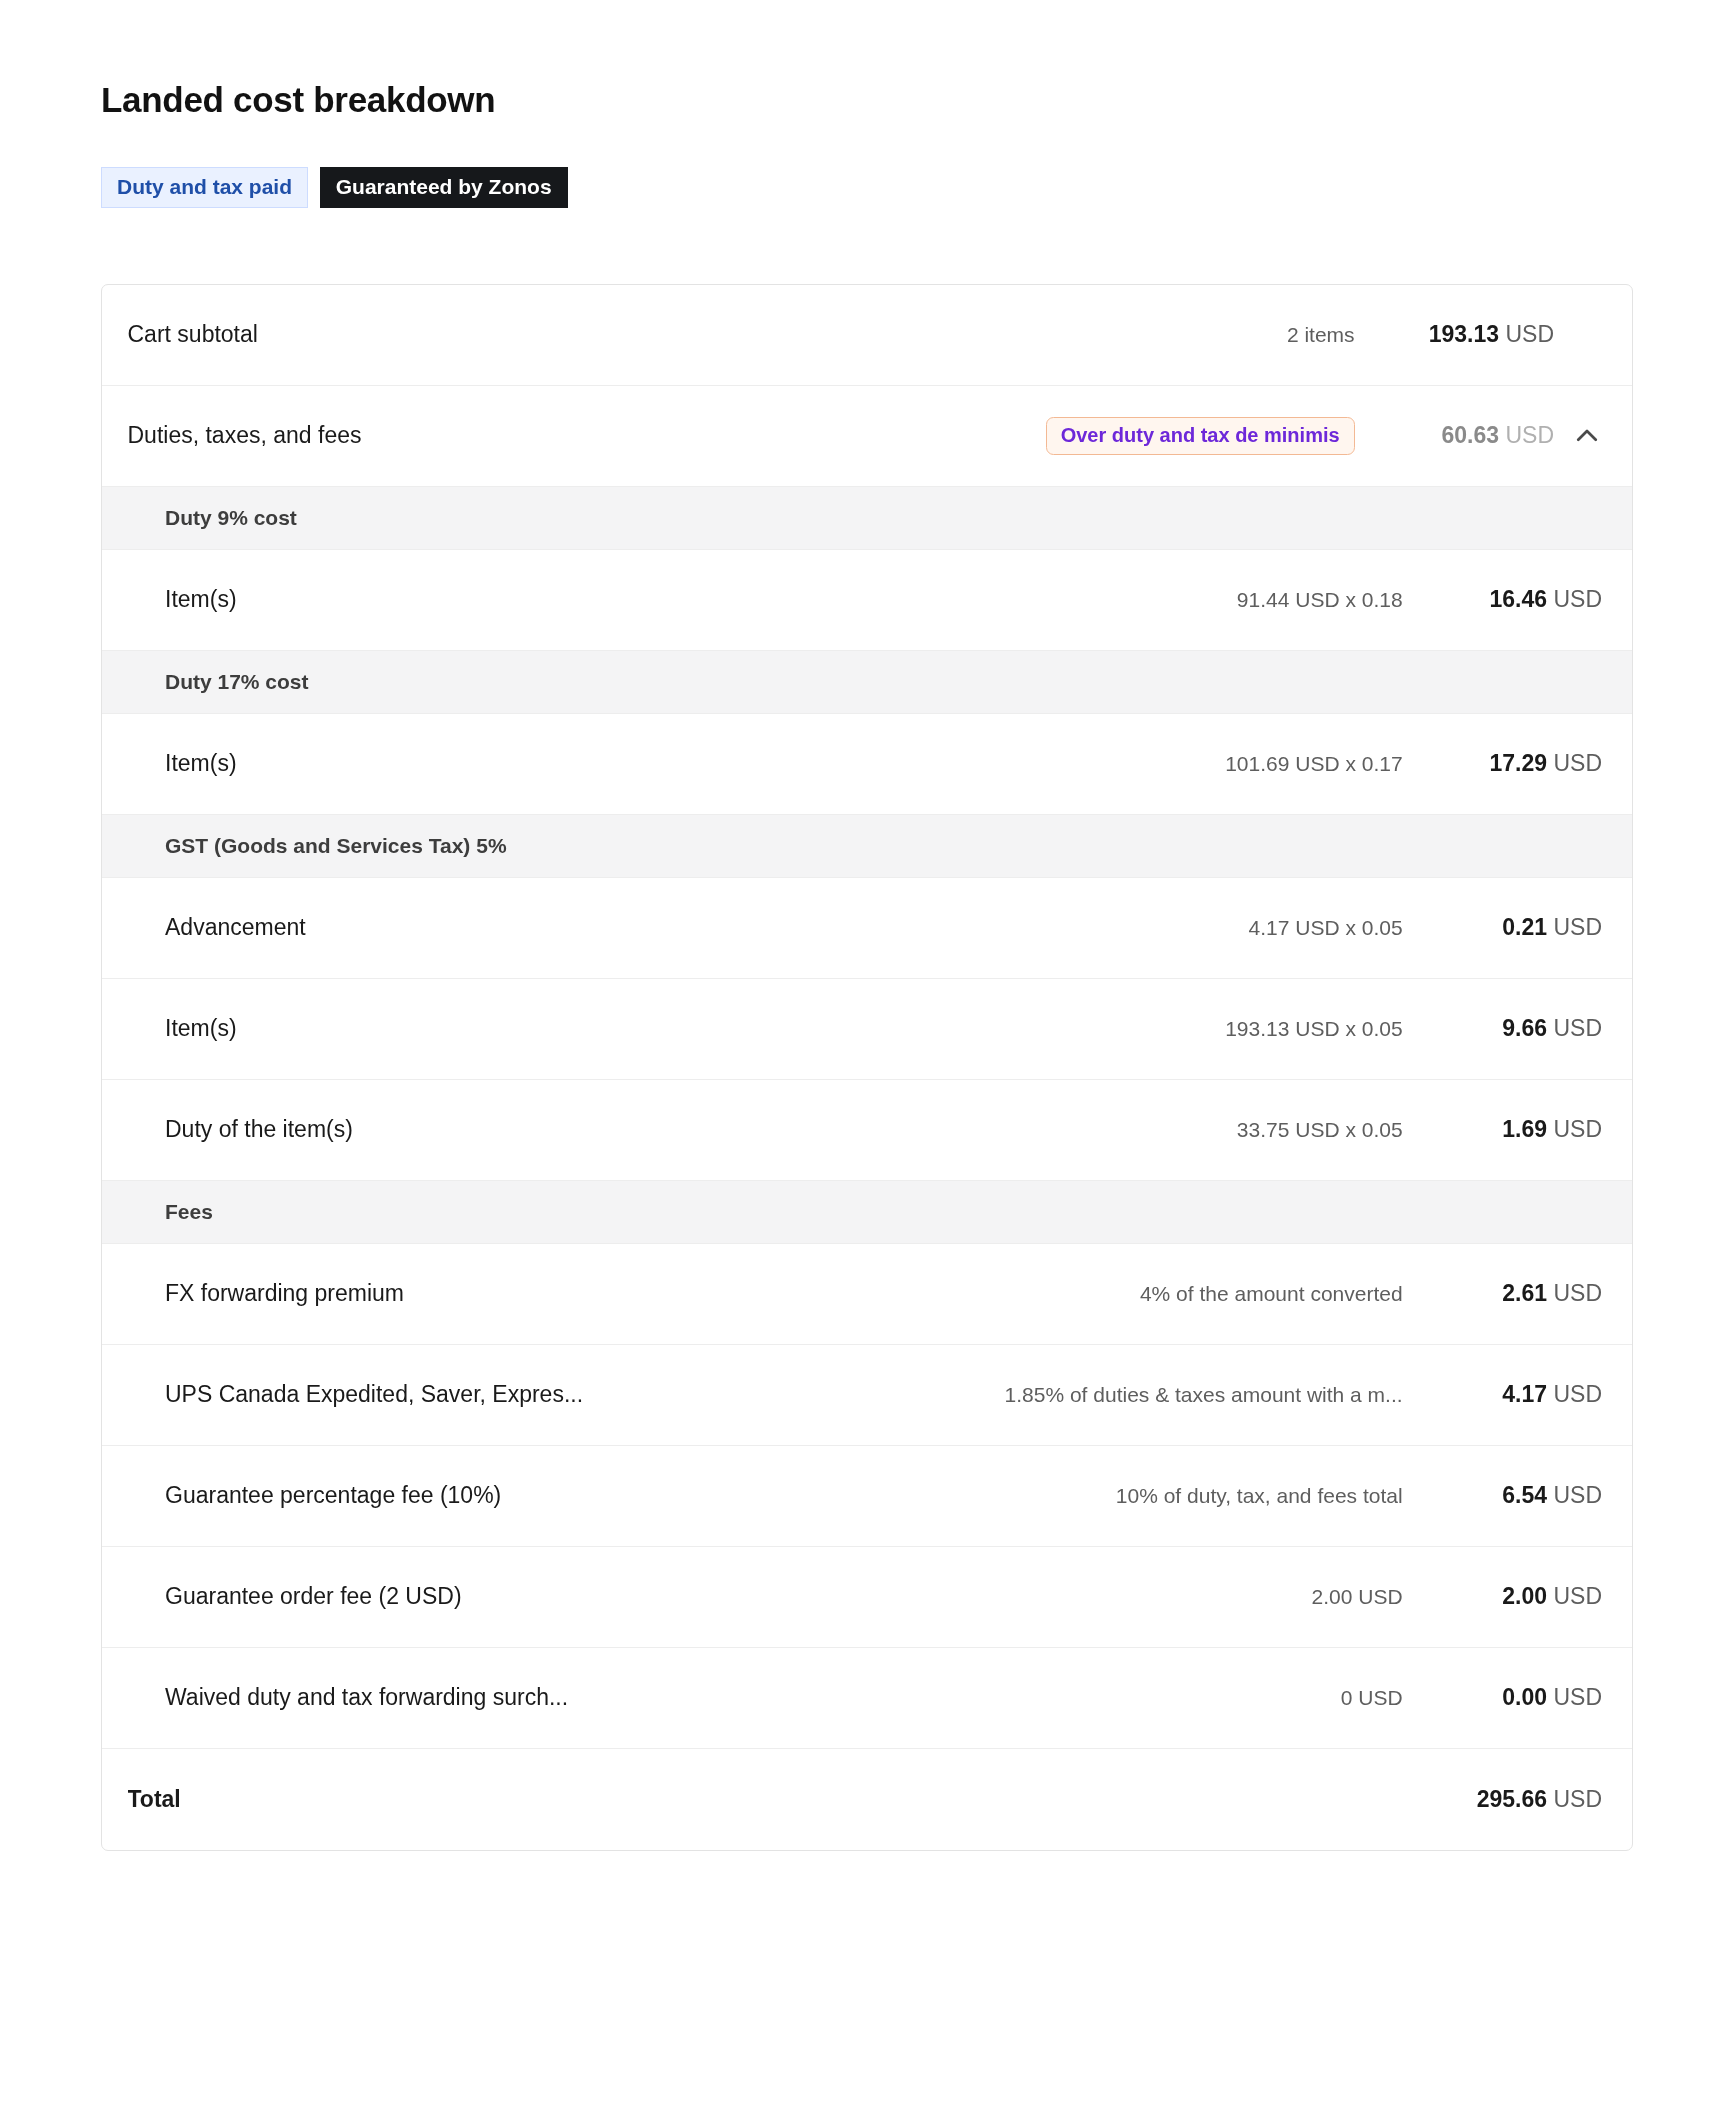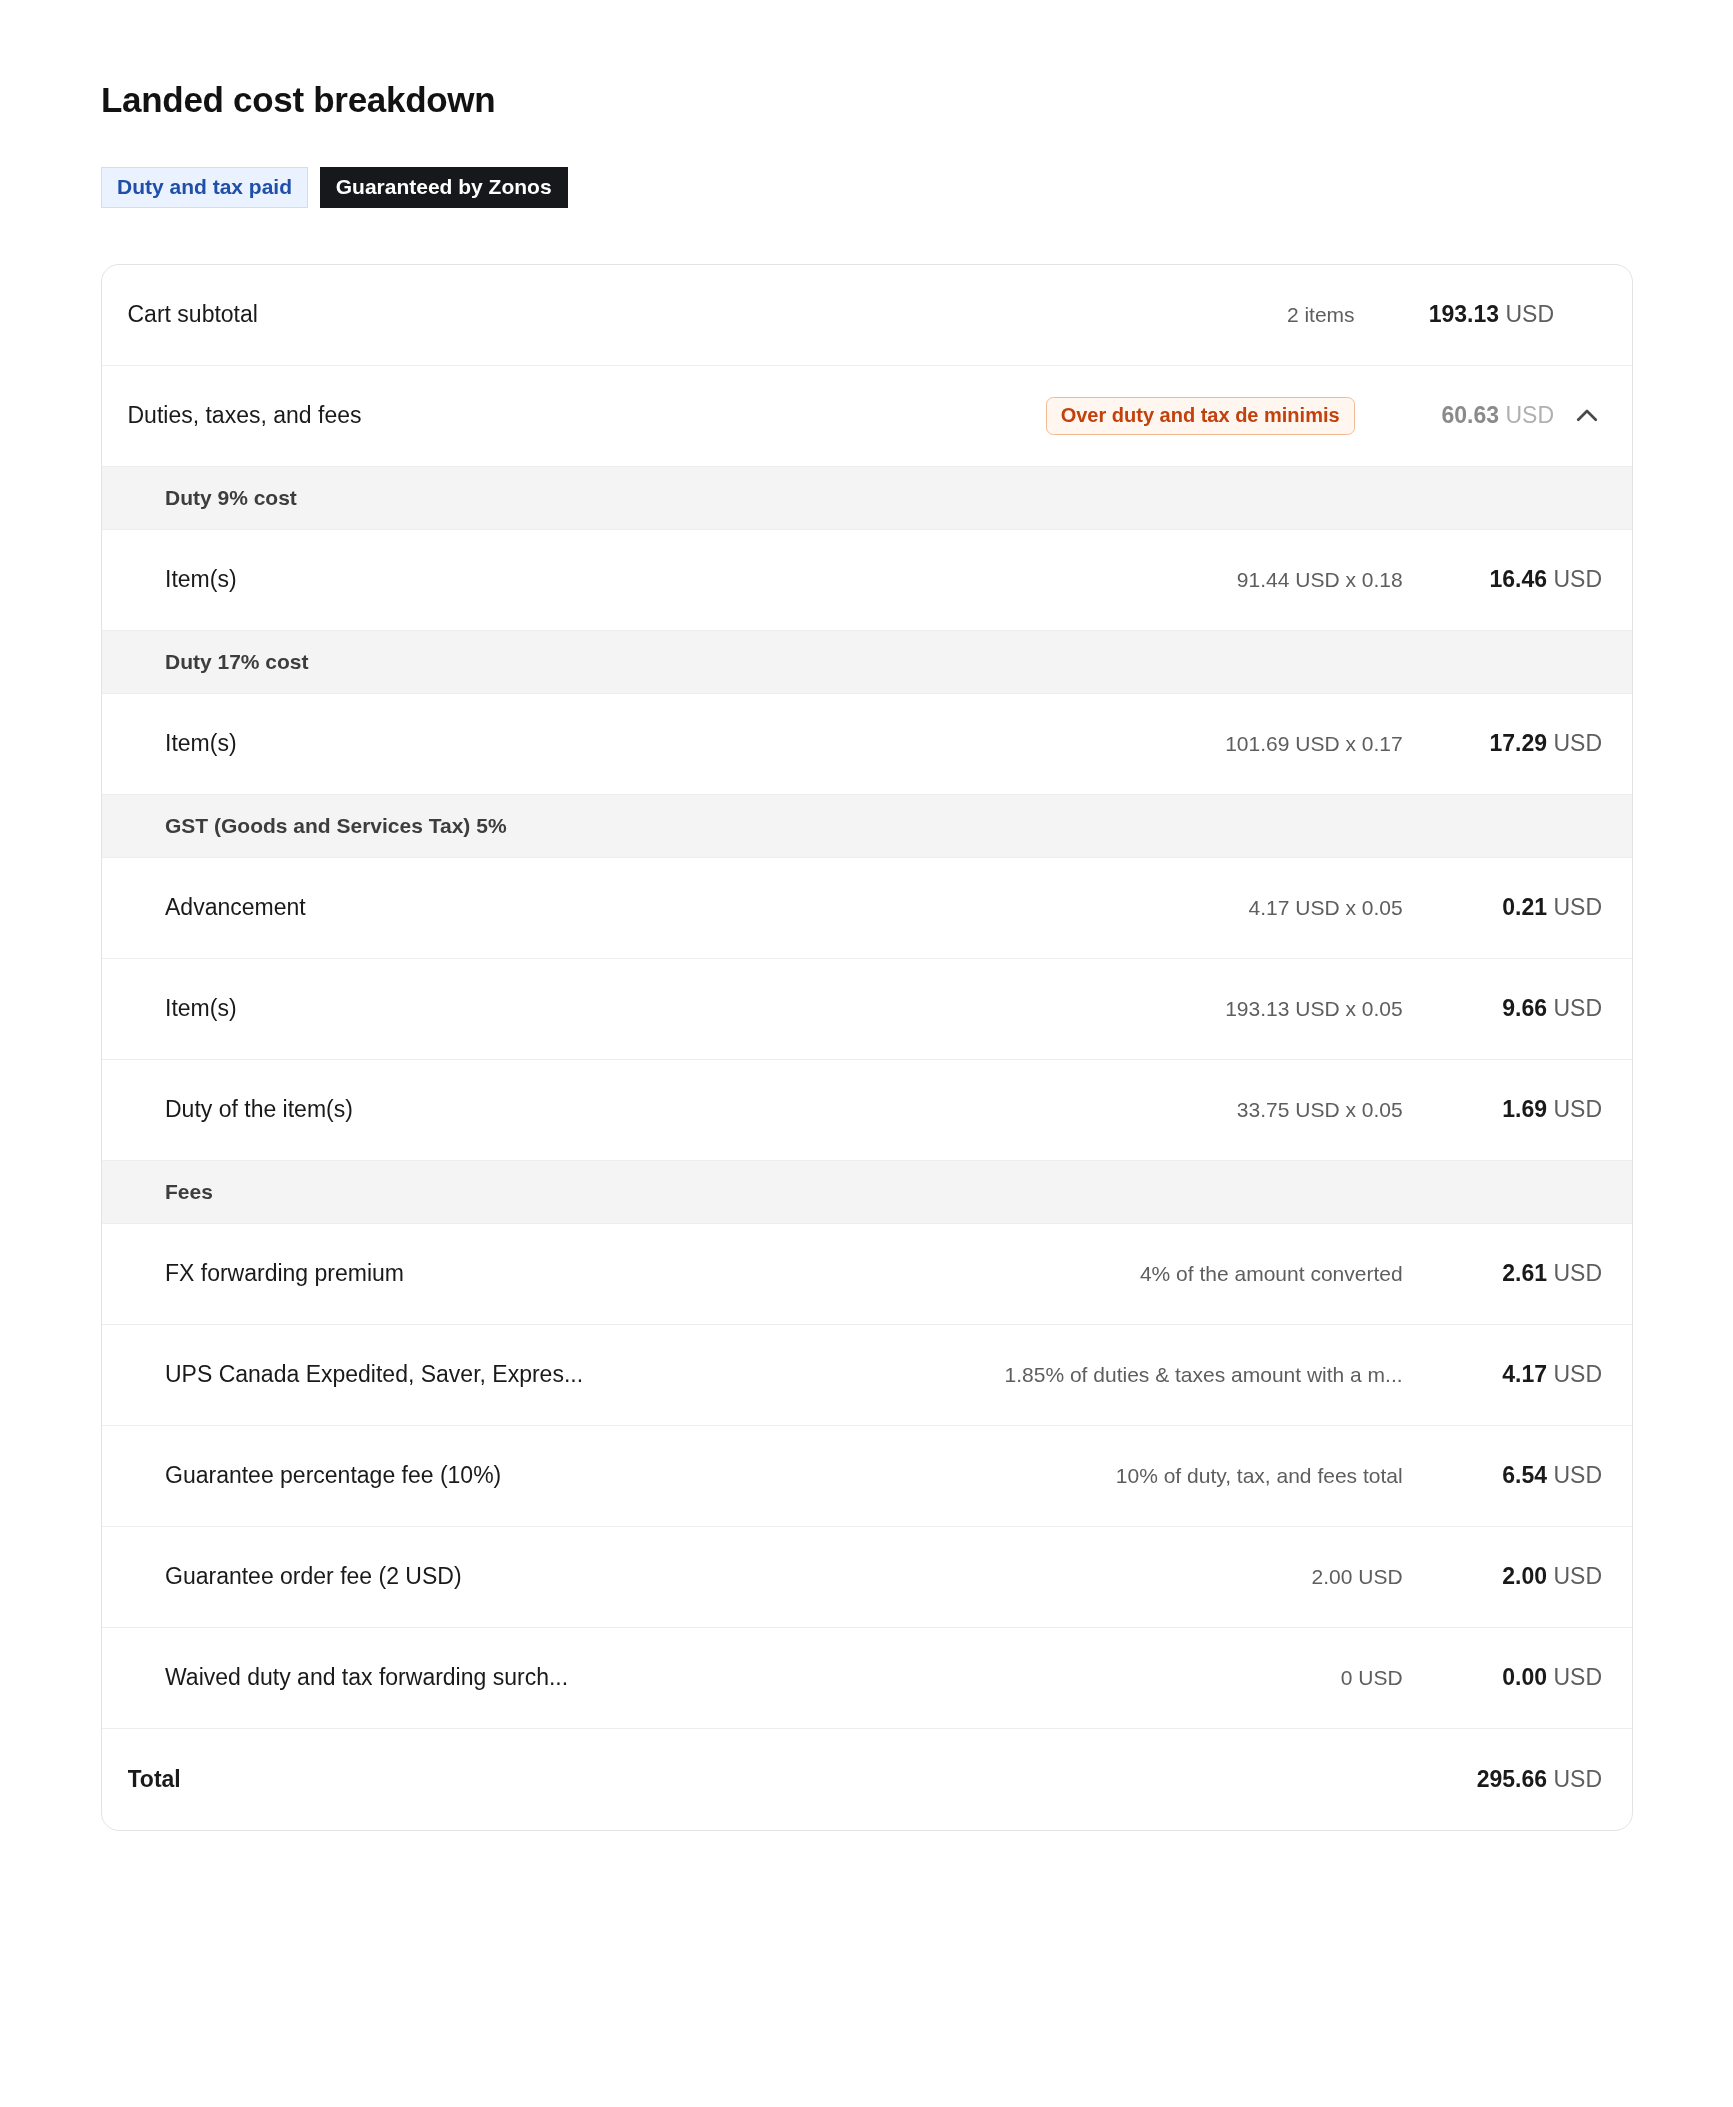--- a/index.html
+++ b/index.html
@@ -44,23 +44,23 @@
     color: #1f4fa8;
     background: #eaf1ff;
     border: 1.1px solid #cddcff;
   }
   .badge-guarantee {
     color: #ffffff;
     background: #16181b;
     border: 1.1px solid #16181b;
   }
   .card {
-    margin-top: 56px;
+    margin-top: 76px;
     border: 1.1px solid #e3e3e3;
-    border-radius: 18px;
+    border-radius: 7px;
     overflow: hidden;
     background: #ffffff;
   }
   .row {
     display: flex;
     align-items: center;
     min-height: 101px;
     padding: 0 30px 0 25.5px;
     border-bottom: 1.1px solid #ededed;
   }
@@ -103,21 +103,21 @@
     align-items: center;
     justify-content: flex-end;
     cursor: pointer;
   }
   .chev svg { display: block; }
   .chev-spacer { flex: 0 0 auto; width: 48px; }
   .pill-warn {
     display: inline-block;
     font-size: 20px;
     font-weight: bold;
-    color: #c2410c;
+    color: #6d28d9;
     background: #fff6ef;
     border: 1.1px solid #f3b994;
     border-radius: 7.4px;
     padding: 7.4px 14px 8.5px 14px;
     line-height: 1;
     white-space: nowrap;
   }
   .section-head {
     background: #f4f4f5;
     border-bottom: 1.1px solid #ededed;

